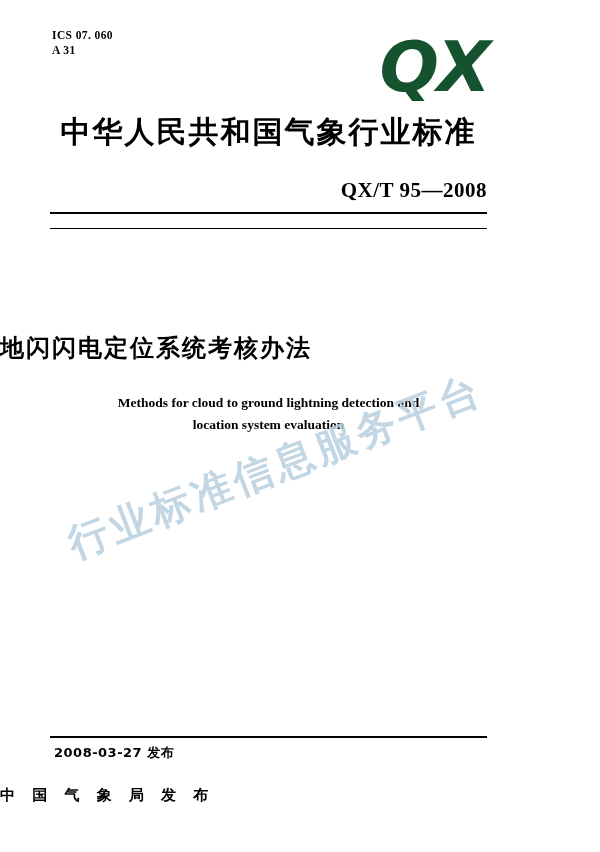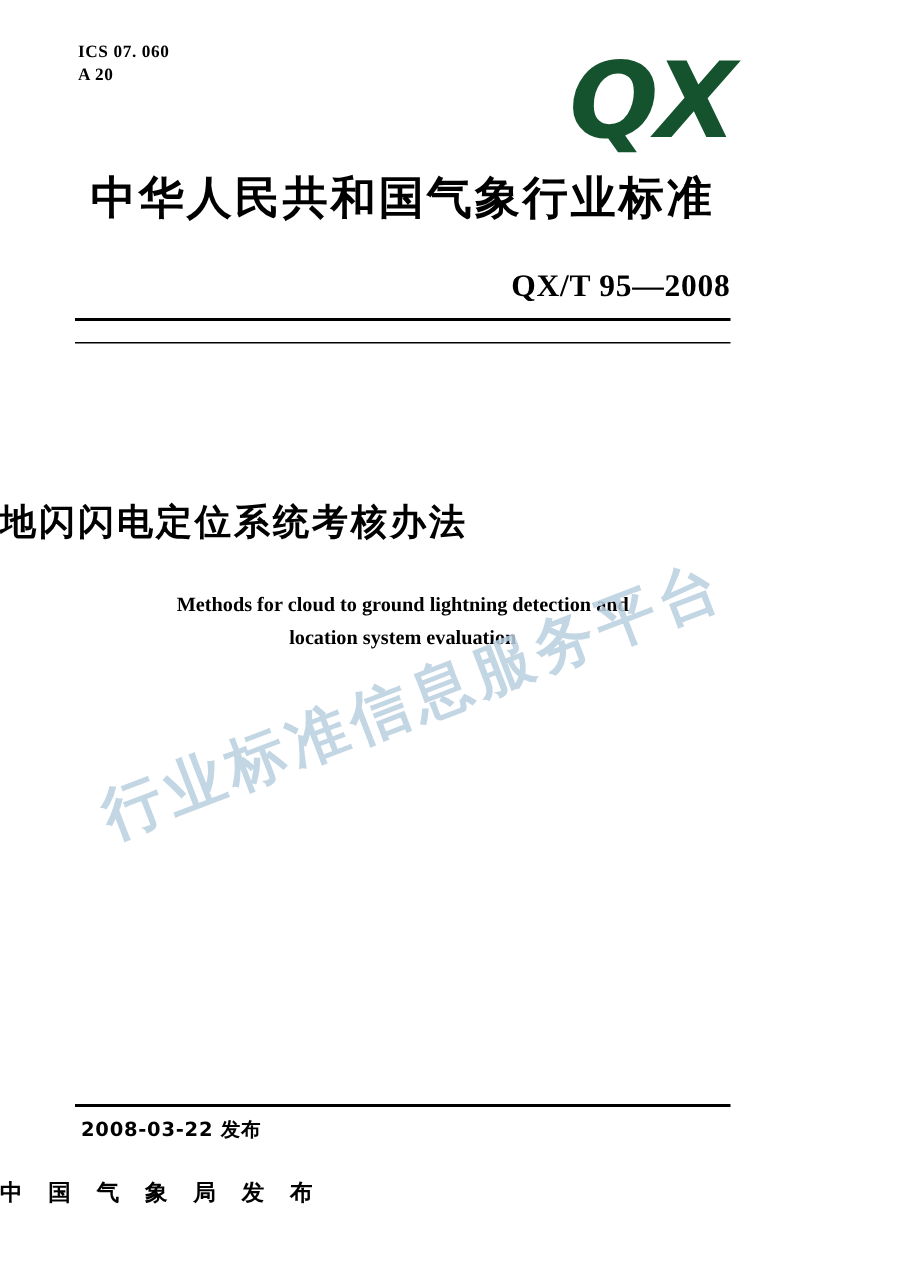--- a/index.html
+++ b/index.html
@@ -171,21 +171,21 @@
     letter-spacing: 6px;
   }
 </style>
 </head>
 <body>
 
 <div class="page">
 
   <div class="ics-block">
     <div>ICS 07. 060</div>
-    <div>A 20</div>
+    <div>A 31</div>
   </div>
 
   <div class="qx-logo">QX</div>
 
   <div class="cn-header">中华人民共和国气象行业标准</div>
 
   <div class="std-no">QX/T 95—2008</div>
 
   <div class="rule-top"></div>
   <div class="rule-thin"></div>
@@ -194,17 +194,17 @@
 
   <div class="title-en">
     <div>Methods for cloud to ground lightning detection and</div>
     <div>location system evaluation</div>
   </div>
 
   <div class="watermark">行业标准信息服务平台</div>
 
   <div class="rule-bottom"></div>
 
-  <div class="date-left">2008-03-22 发布</div>
+  <div class="date-left">2008-03-27 发布</div>
 
   <div class="publisher">中 国 气 象 局   发 布</div>
 
 </div>
 
 </body></html>

